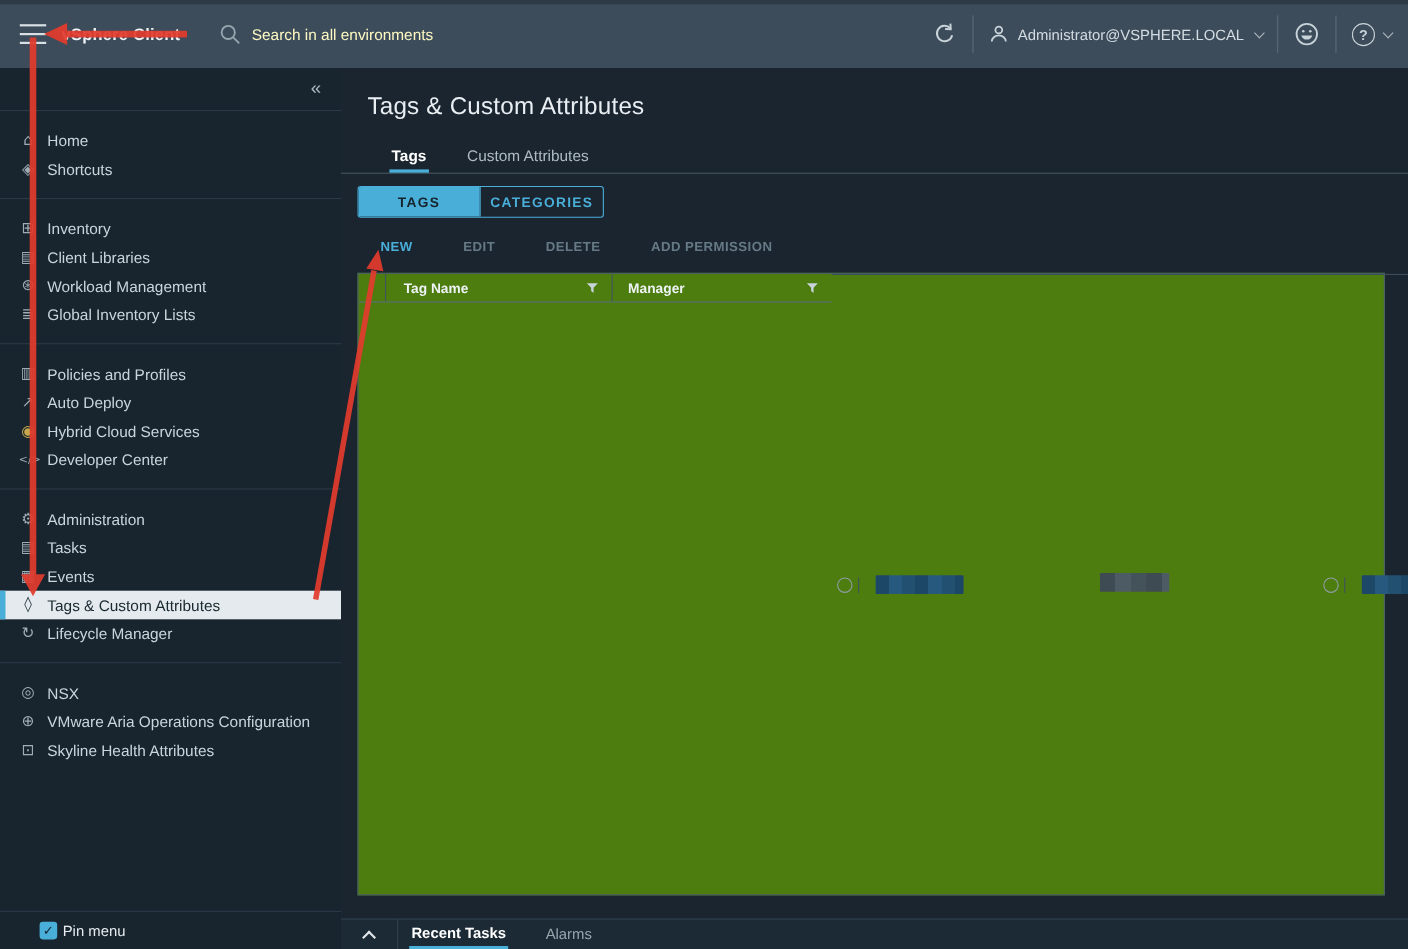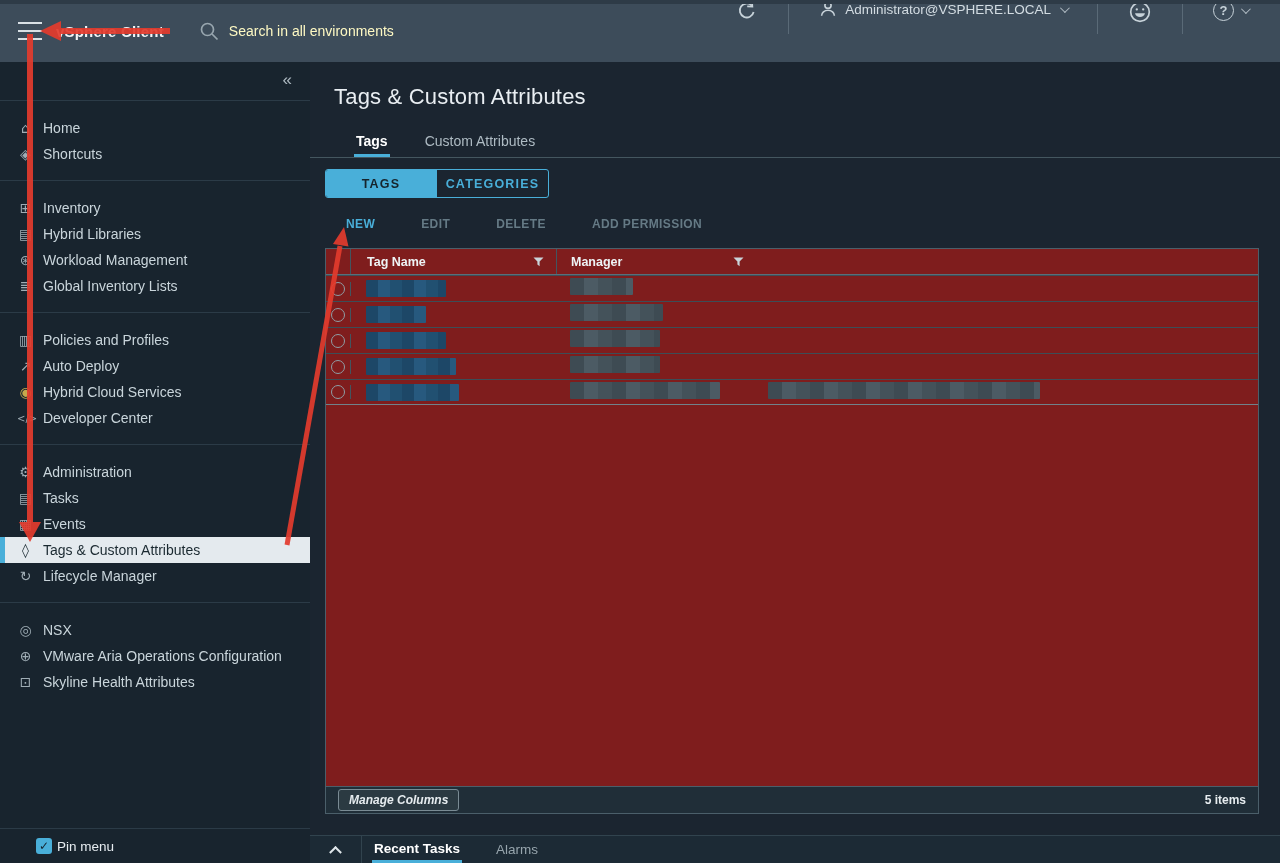--- a/index.html
+++ b/index.html
@@ -7,21 +7,21 @@
   .page { position:relative; width:1280px; height:863px; overflow:hidden; background:#1b2530; }
 
   
   .topbar { position:absolute; left:0; top:0; right:0; height:62px; background:#3d4c5a; display:flex; align-items:center; }
   .topstrip { position:absolute; left:0; top:0; right:0; height:4px; background:#2e3b47; }
   .burger { width:24px; height:18px; margin-left:18px; display:flex; flex-direction:column; justify-content:space-between; cursor:pointer; }
   .burger span { display:block; height:2px; background:#d9e0e5; }
   .brand { color:#f2f5f7; font-size:15px; font-weight:700; margin-left:14px; letter-spacing:.2px; }
   .search { display:flex; align-items:center; margin-left:36px; color:#fef9c3; }
   .search .ph { font-size:14px; margin-left:10px; }
-  .tb-right { margin-left:auto; display:flex; align-items:flex-start; height:100%;gap:16px; }
+  .tb-right { margin-left:auto; display:flex; align-items:center; height:100%; }
   .tb-divider { width:1px; height:34px; background:#5a6a77; margin:0 14px; }
   .tb-btn { display:flex; align-items:center; color:#c7d2d9; cursor:pointer; }
   .user-name { color:#d3dce2; font-size:13.5px; margin:0 9px 0 8px; }
   .chv { display:inline-block; width:7px; height:7px; border-right:1.7px solid #aeb9c1; border-bottom:1.7px solid #aeb9c1; transform:rotate(45deg) translateY(-2px); }
   .help-q { width:21px; height:21px; border:1.6px solid #c7d2d9; border-radius:50%; display:flex; align-items:center; justify-content:center; font-size:13px; font-weight:700; color:#c7d2d9; }
   .help-chv { margin-left:7px; }
   .tb-right .pad-end { width:16px; }
 
   
   .sidebar { position:absolute; left:0; top:62px; width:310px; bottom:0; background:#18242e; }
@@ -47,21 +47,21 @@
   .tab.active { color:#ffffff; font-weight:700; border-bottom:3px solid #49afd9; }
   .toggle { position:absolute; left:15px; top:107px; height:29px; display:flex; border:1px solid #49afd9; border-radius:3px; overflow:hidden; }
   .tg { font-size:12.5px; font-weight:700; letter-spacing:1.2px; display:flex; align-items:center; justify-content:center; cursor:pointer; }
   .tg.active { width:110px; background:#49afd9; color:#16242c; }
   .tg.inactive { width:112px; background:transparent; color:#49afd9; border-left:1px solid #49afd9; }
   .actions { position:absolute; left:36px; top:155px; display:flex; }
   .act { font-size:12px; font-weight:700; letter-spacing:.4px; color:#657a85; margin-right:46px; cursor:pointer; }
   .act.primary { color:#49afd9; }
 
   
-  .table { position:absolute; left:15px; top:186px; width:934px; height:566px; background:#7f1d1d; border:1px solid #4b5f6a; display:flex; flex-direction:column; }
+  .table { position:absolute; left:15px; top:186px; width:934px; height:566px; background:#4d7c0f; border:1px solid #4b5f6a; display:flex; flex-direction:row; }
   .thead { height:26px; display:flex; align-items:stretch; border-bottom:1px solid #5a6e79; flex:0 0 26px; }
   .th { display:flex; align-items:center; font-size:12.5px; font-weight:700; color:#eef3f5; }
   .th + .th { border-left:1px solid #42555f; }
   .th-radio { flex:0 0 24px; }
   .th-tag { flex:0 0 206px; padding-left:16px; }
   .th-cat { flex:0 0 200px; padding-left:14px; }
   .th-desc { flex:1 1 auto; padding-left:14px; }
   .th .flt { margin-left:auto; margin-right:12px; cursor:pointer; }
   .trow { flex:0 0 26px; display:flex; align-items:center; border-top:1px solid #3c4e57; cursor:pointer; }
   .trow:first-of-type { border-top:none; }
@@ -165,21 +165,21 @@
     </div>
     <div class="sdiv"></div>
 
     <div class="sgroup">
       <div class="side-item">
           <span class="si">⊞</span>
           <span>Inventory</span>
         </div>
       <div class="side-item">
           <span class="si">▤</span>
-          <span>Hybrid Libraries</span>
+          <span>Client Libraries</span>
         </div>
       <div class="side-item">
           <span class="si">⊛</span>
           <span>Workload Management</span>
         </div>
       <div class="side-item">
           <span class="si">≣</span>
           <span>Global Inventory Lists</span>
         </div>
     </div>

